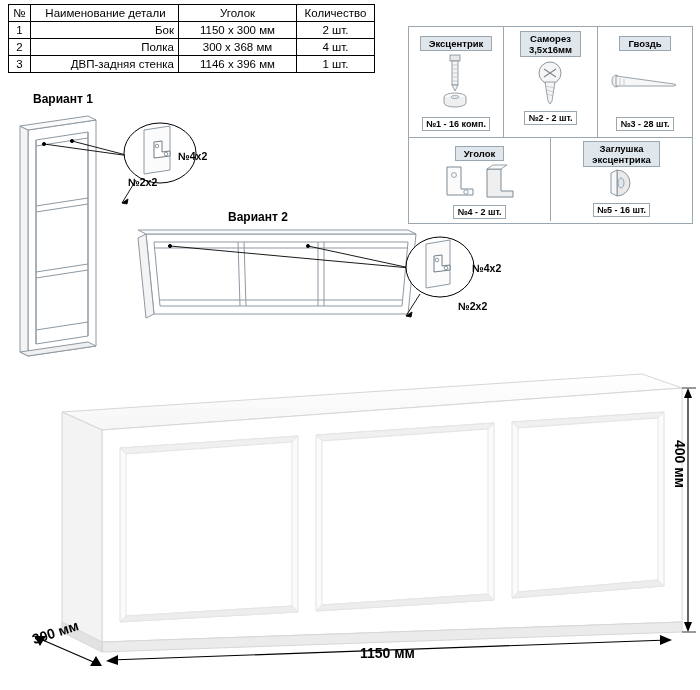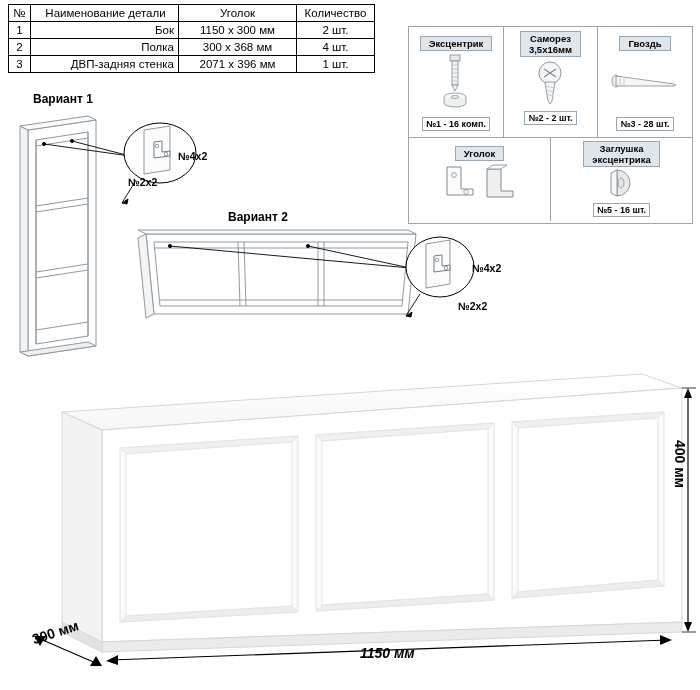--- a/index.html
+++ b/index.html
@@ -112,21 +112,21 @@
     </tr>
     <tr>
       <td class="col-num">2</td>
       <td class="col-name">Полка</td>
       <td class="col-size">300 х 368 мм</td>
       <td class="col-qty">4 шт.</td>
     </tr>
     <tr>
       <td class="col-num">3</td>
       <td class="col-name">ДВП-задняя стенка</td>
-      <td class="col-size">2071 х 396 мм</td>
+      <td class="col-size">1146 х 396 мм</td>
       <td class="col-qty">1 шт.</td>
     </tr>
   </tbody>
 </table>
 
 <div class="abs" id="hardware-panel">
 
   <div class="hw-sep" style="left:94px; top:0; width:1px; height:110px;"></div>
   <div class="hw-sep" style="left:188px; top:0; width:1px; height:110px;"></div>
   <div class="hw-sep" style="left:0; top:110px; width:283px; height:1px;"></div>
@@ -206,20 +206,23 @@
       <svg width="141" height="40" viewBox="0 0 141 40">
 
         <path d="M38,6 L52,6 L52,28 L64,28 L64,34 L38,34 Z" fill="#fbfbfb" stroke="#7d8b95" stroke-width="1"></path>
         <circle cx="45" cy="14" r="2.4" fill="#fff" stroke="#7d8b95" stroke-width="0.8"></circle>
         <circle cx="57" cy="31" r="2.2" fill="#fff" stroke="#7d8b95" stroke-width="0.8"></circle>
 
         <path d="M78,8 L92,8 L92,30 L104,30 L104,36 L78,36 Z" fill="#efefef" stroke="#7d8b95" stroke-width="1"></path>
         <path d="M78,8 L84,4 L98,4 L92,8 Z" fill="#fbfbfb" stroke="#7d8b95" stroke-width="0.8"></path>
       </svg>
     </div>
+    <div>
+      <span class="hw-label">№4 - 2 шт.</span>
+    </div>
   </div>
 
   <div class="hw-cell" style="left:142px; top:111px; width:141px; height:84px;">
     <div style="margin-top:3px;">
       <span class="hw-title">
         <span>Заглушка</span><br>
         <span>эксцентрика</span>
       </span>
     </div>
     <div class="hw-art" style="height:32px;">
@@ -375,14 +378,14 @@
     <polygon points="86,301 98,295 98,305" fill="#000"></polygon>
     <polygon points="652,280 640,275 640,285" fill="#000"></polygon>
 
     <line x1="18" y1="278" x2="78" y2="304" stroke="#000" stroke-width="1.2"></line>
     <polygon points="14,276 26,276 20,286" fill="#000"></polygon>
     <polygon points="82,306 70,306 76,296" fill="#000"></polygon>
   </svg>
 </div>
 
 <div class="abs dim-text dim-vert" style="left:672px; top:440px;">400 мм</div>
-<div class="abs dim-text" style="left:360px; top:645px;font-style:italic;">1150 мм</div>
+<div class="abs dim-text" style="left:360px; top:645px;">1150 мм</div>
 <div class="abs dim-text dim-rot" style="left:30px; top:632px;">300 мм</div>
 
 </body></html>

